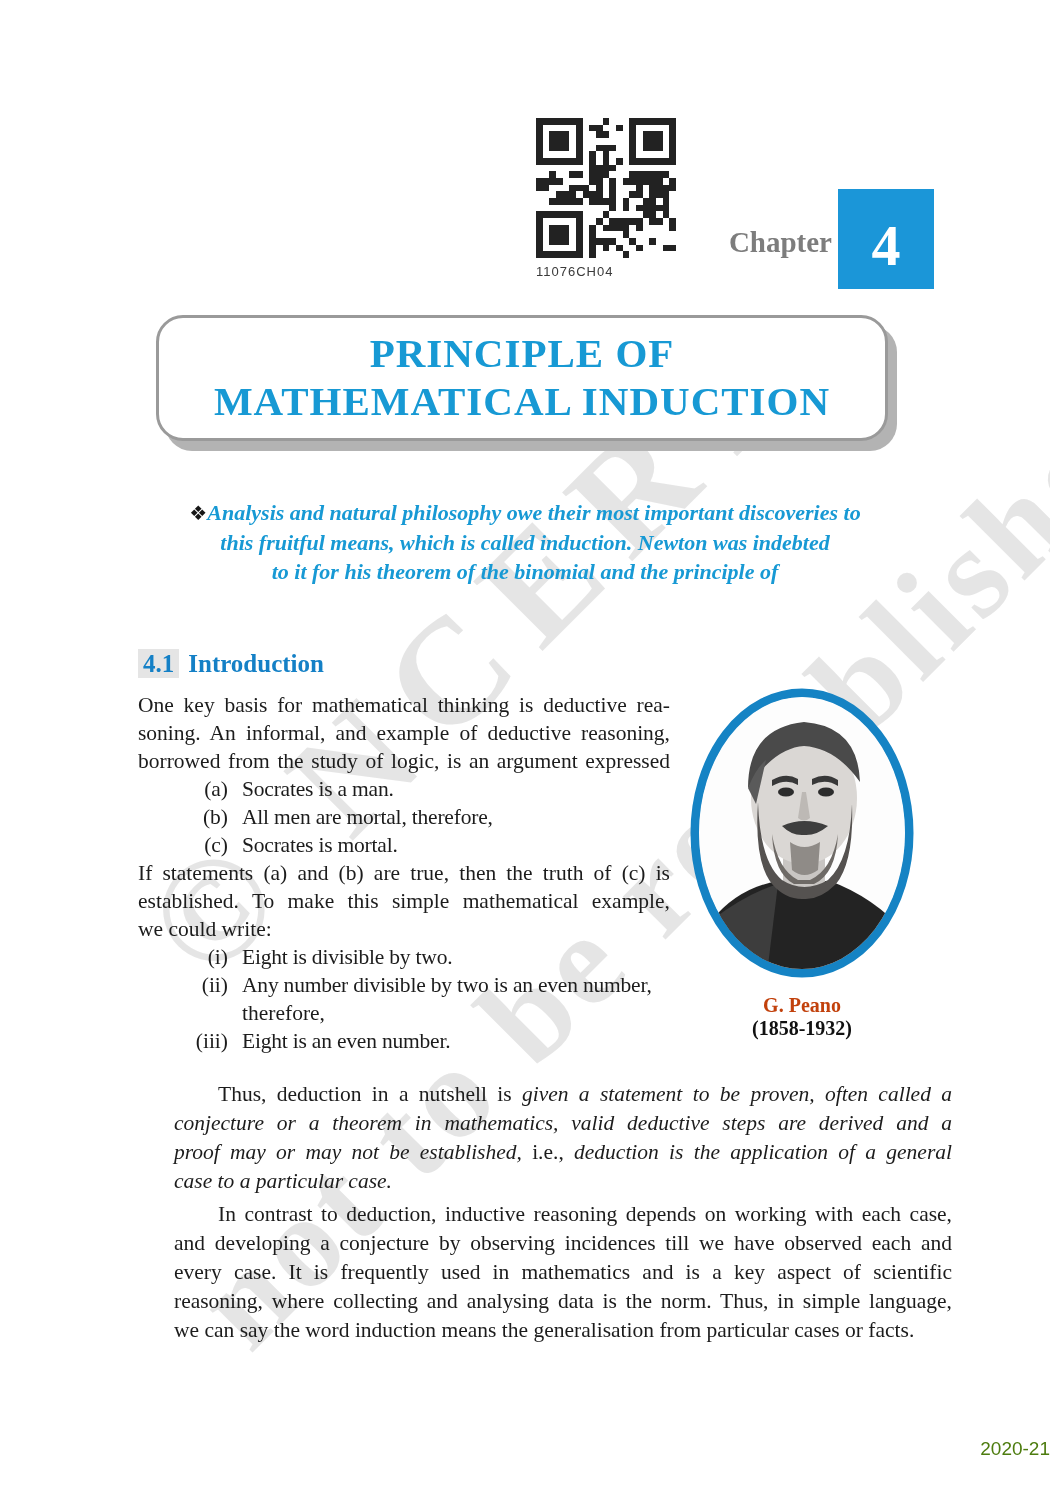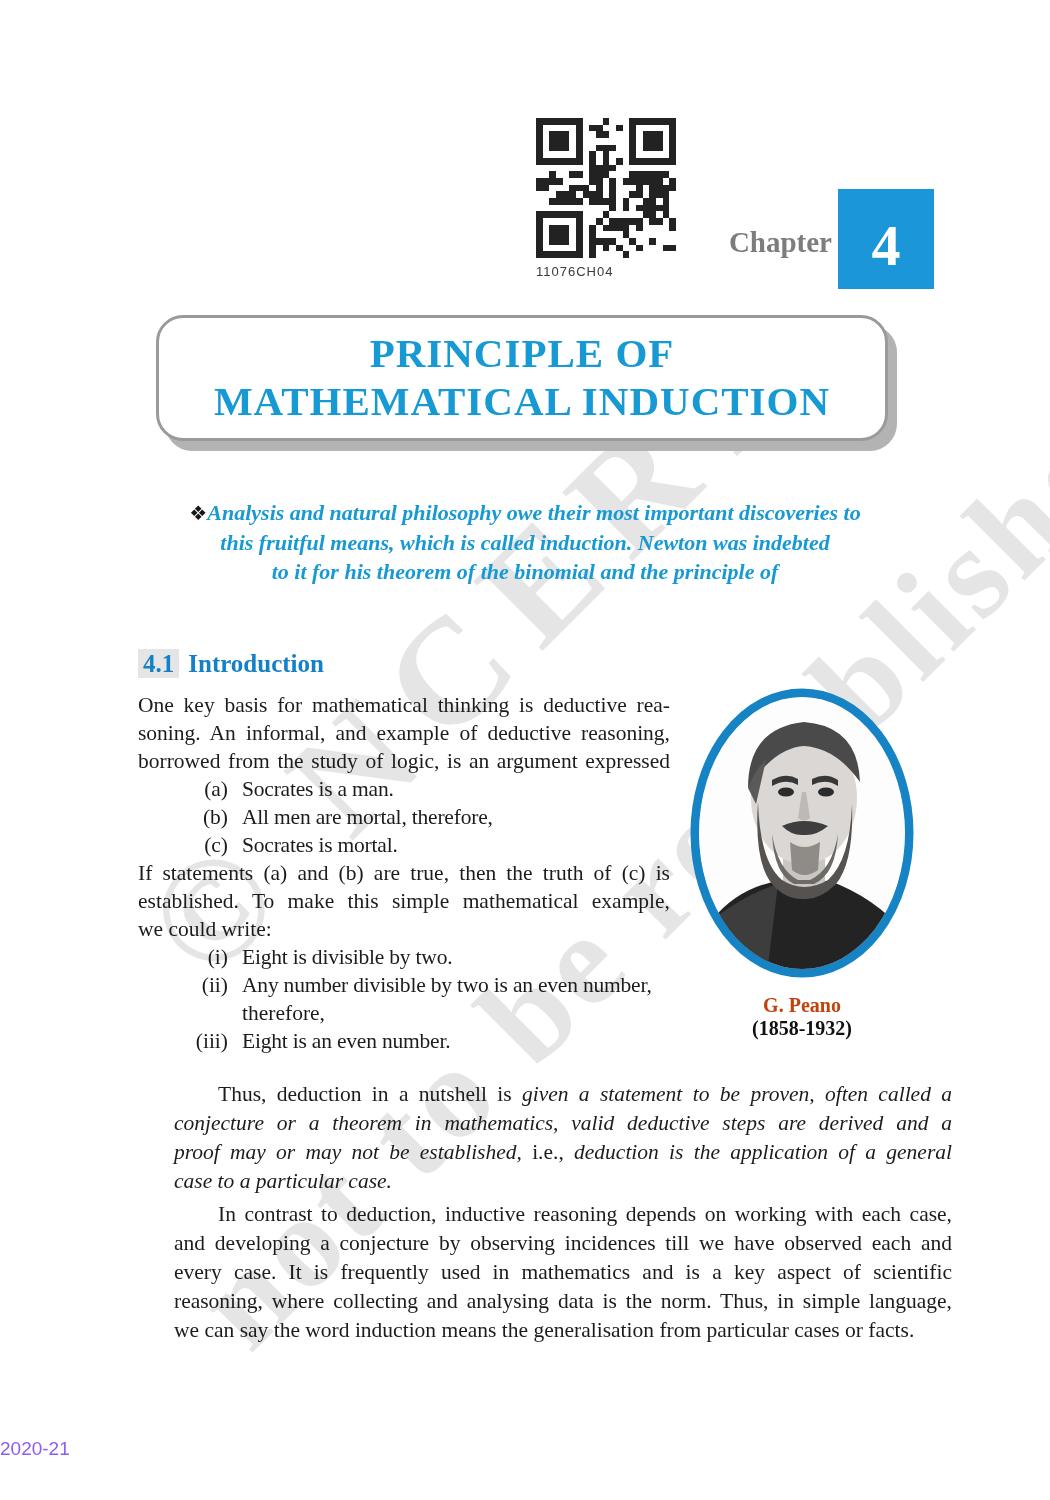--- a/index.html
+++ b/index.html
@@ -48,22 +48,22 @@
   .cont{margin-left:104px;}
   .it{font-style:italic;}
   .ilabel{display:inline-block;width:56px;margin-left:34px;text-align:right;}
   .itext{margin-left:14px;white-space:nowrap;}
   .item .itext{letter-spacing:-0.2px;}
   
   .portrait{left:686px;top:684px;width:232px;text-align:center;}
   .p-name{margin-top:8px;font-size:20px;font-weight:bold;color:#c2410c;}
   .p-years{font-size:20px;font-weight:bold;color:#111;}
   
-  .footer{left:0;top:1438px;width:1050px;text-align:left;
-          font-family:"Liberation Sans","DejaVu Sans",sans-serif;font-size:19px;color:#8b5cf6;}
+  .footer{left:0;top:1438px;width:1050px;text-align:right;
+          font-family:"Liberation Sans","DejaVu Sans",sans-serif;font-size:19px;color:#4d7c0f;}
 </style>
 </head>
 <body>
 
 <div class="page">
 
   <div class="watermark">
     <div class="wm1">© NCERT</div>
     <div class="wm2">not to be republished</div>
   </div>

